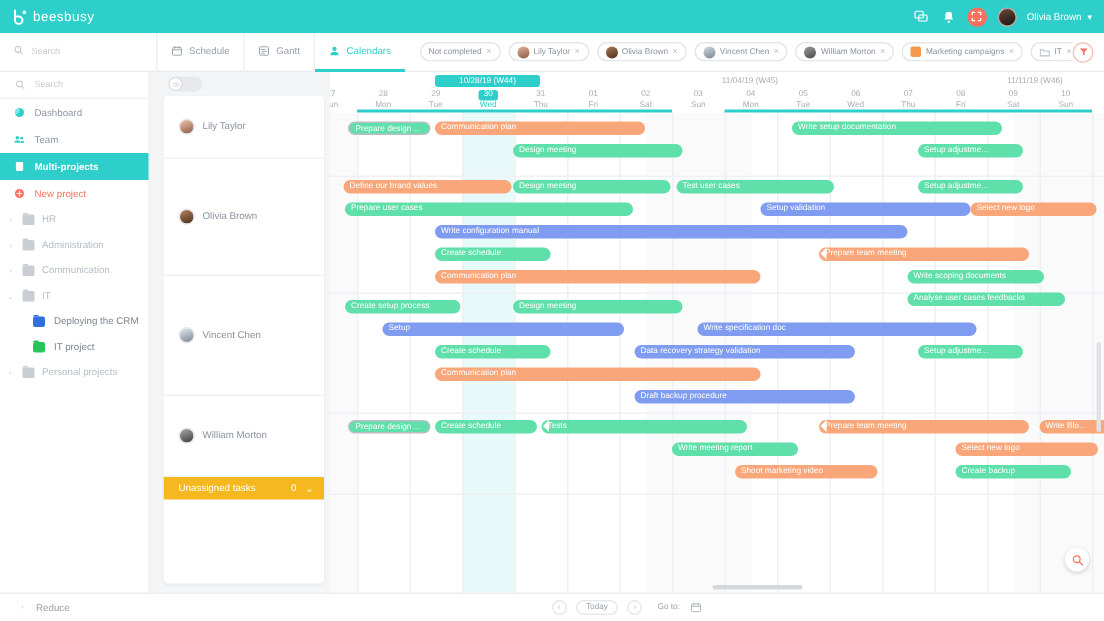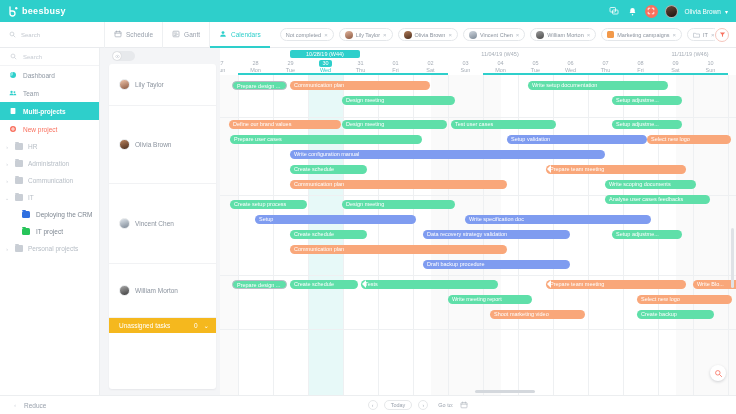--- a/index.html
+++ b/index.html
@@ -16,21 +16,21 @@
   
   .topbar {
     position:absolute; top:0; left:0; width:736px; height:22px;
     background:#2ecfcb;
     display:flex; align-items:center;
   }
   .brand { display:flex; align-items:center; gap:3px; padding-left:8px; }
   .brand-logo {
     width:11px; height:11px; display:flex; align-items:center; justify-content:center;
   }
-  .brand-name { color:#fff; font-size:9px; letter-spacing:.3px; font-weight:700; }
+  .brand-name { color:#fff; font-size:9px; letter-spacing:.3px; font-weight:400; }
   .topbar-right {
     margin-left:auto; display:flex; align-items:center; gap:7px; padding-right:8px;
   }
   .tb-icon { width:11px; height:11px; display:flex; align-items:center; justify-content:center; color:#eafffe; }
   .tb-badge {
     width:13px; height:13px; border-radius:50%; background:#f9705e;
     display:flex; align-items:center; justify-content:center; color:#fff;
   }
   .avatar-sm {
     width:13px; height:13px; border-radius:50%; overflow:hidden;

